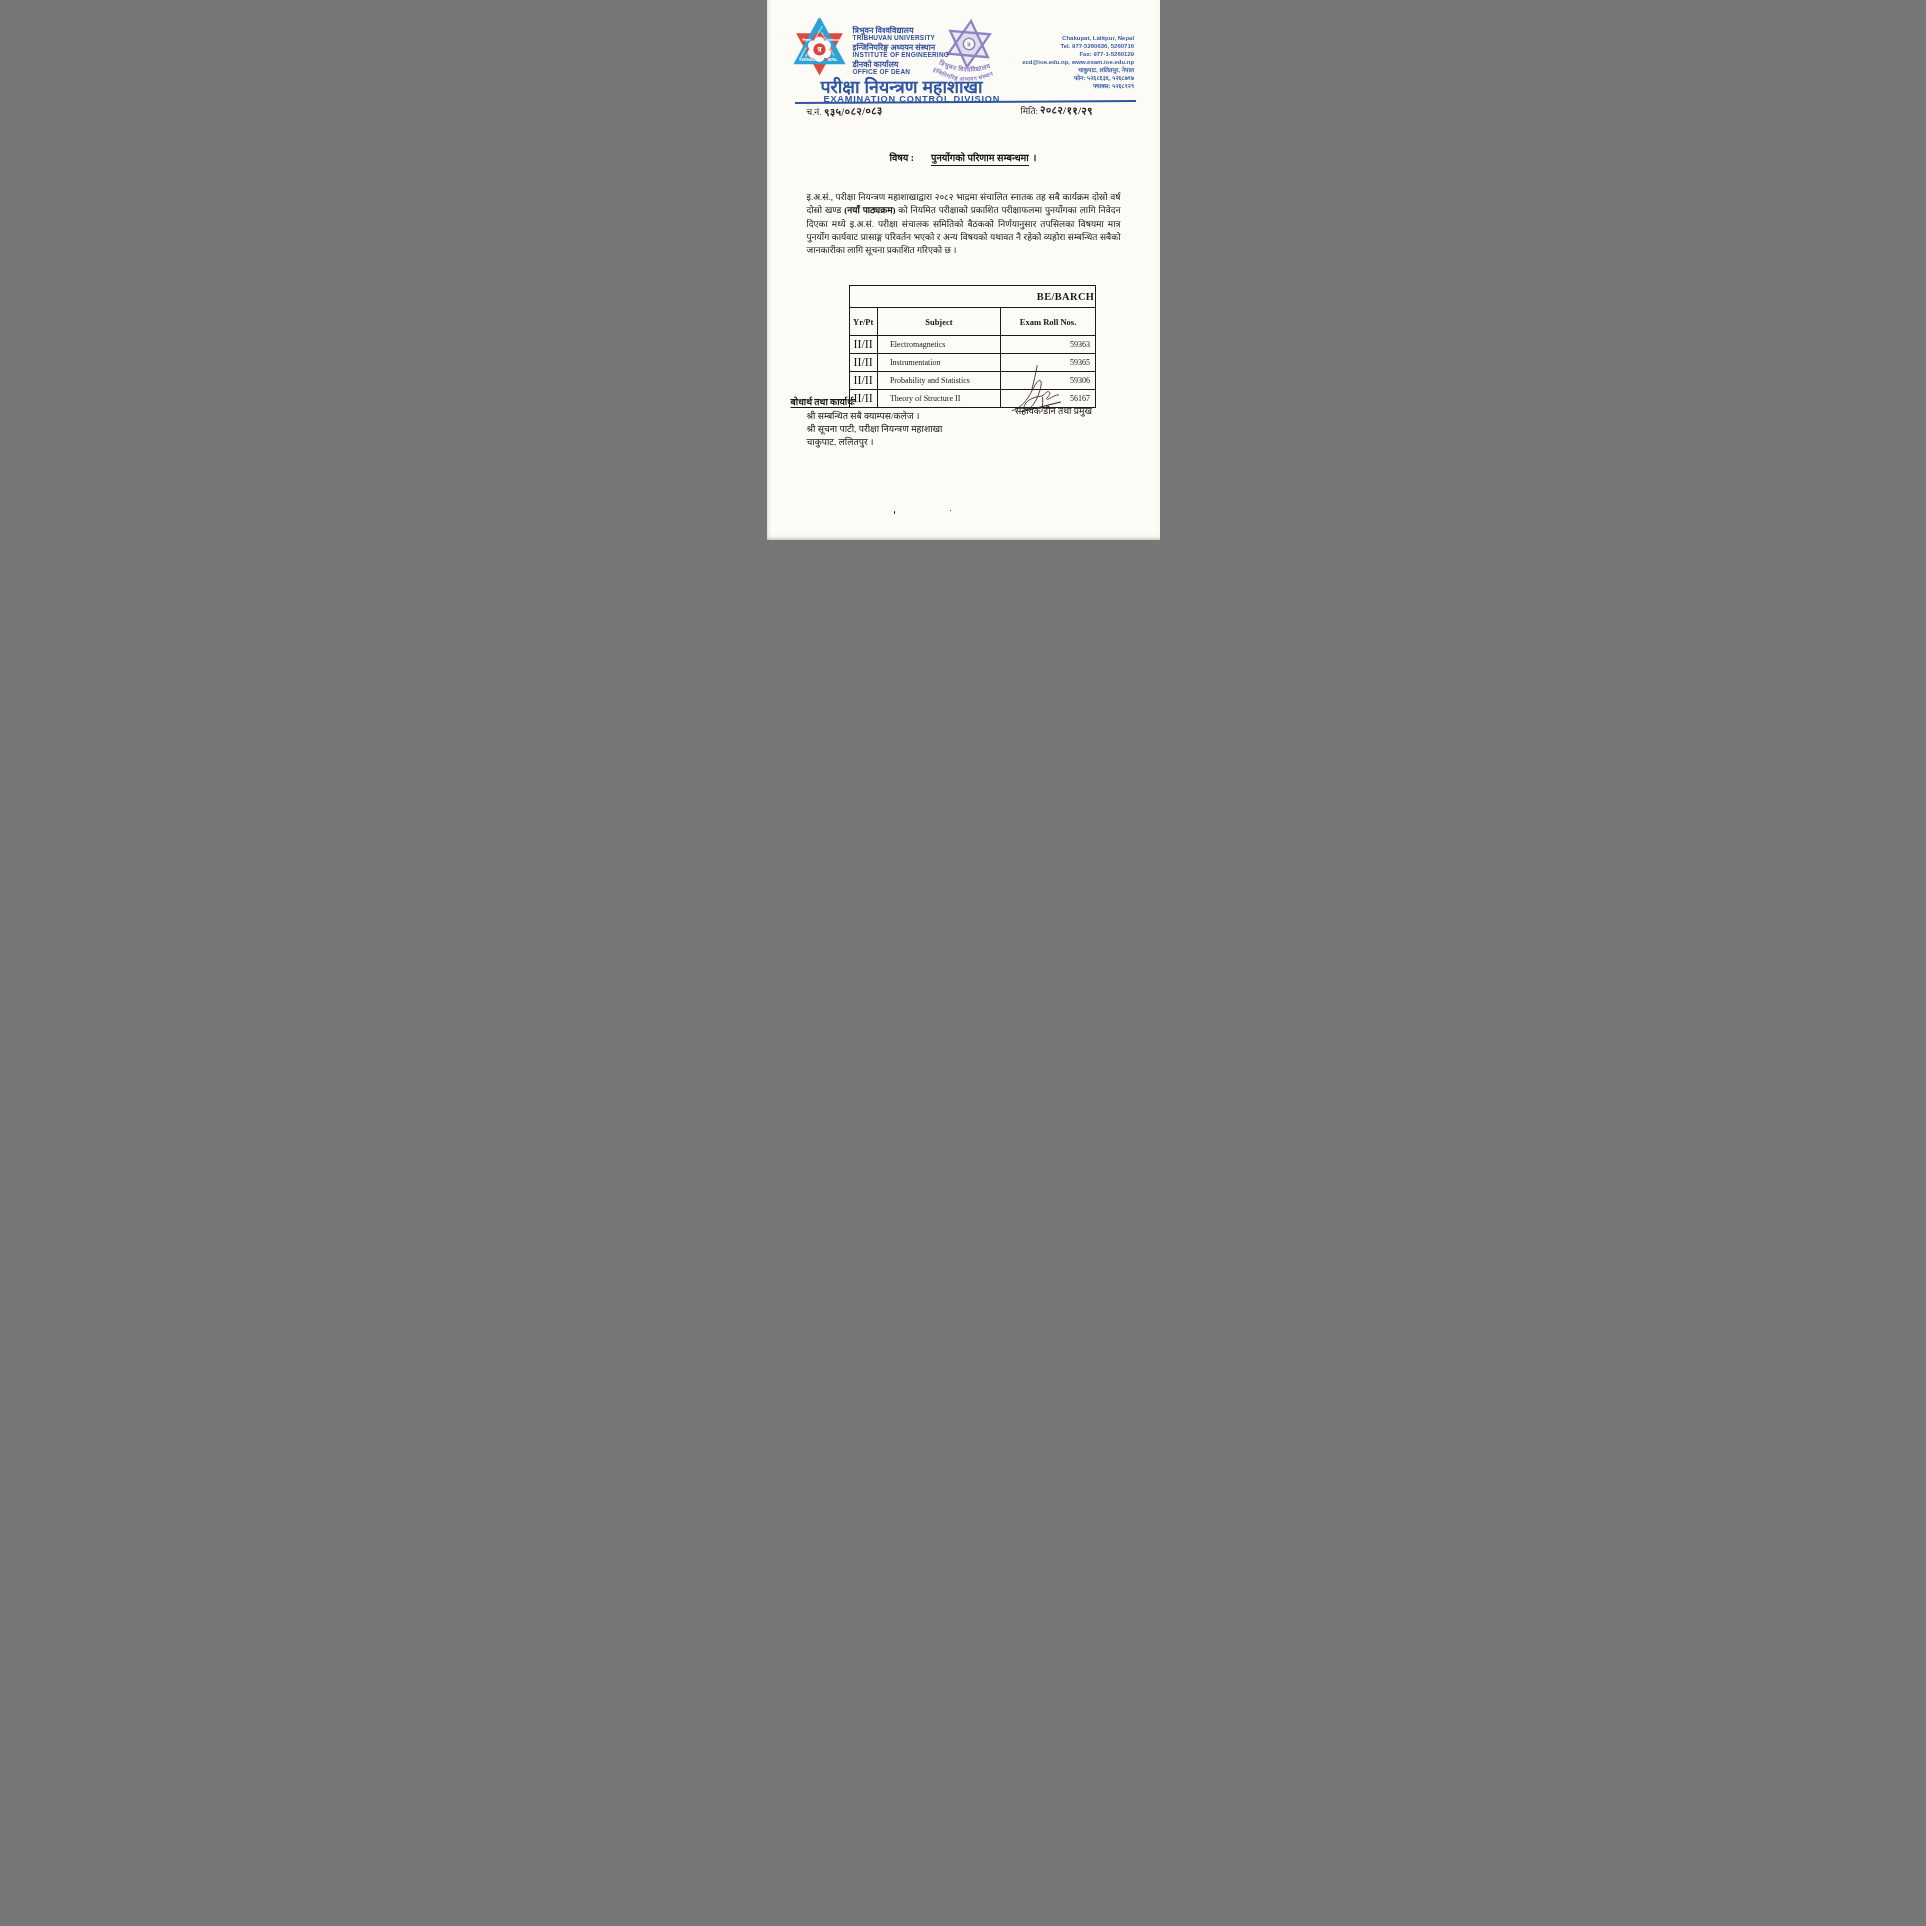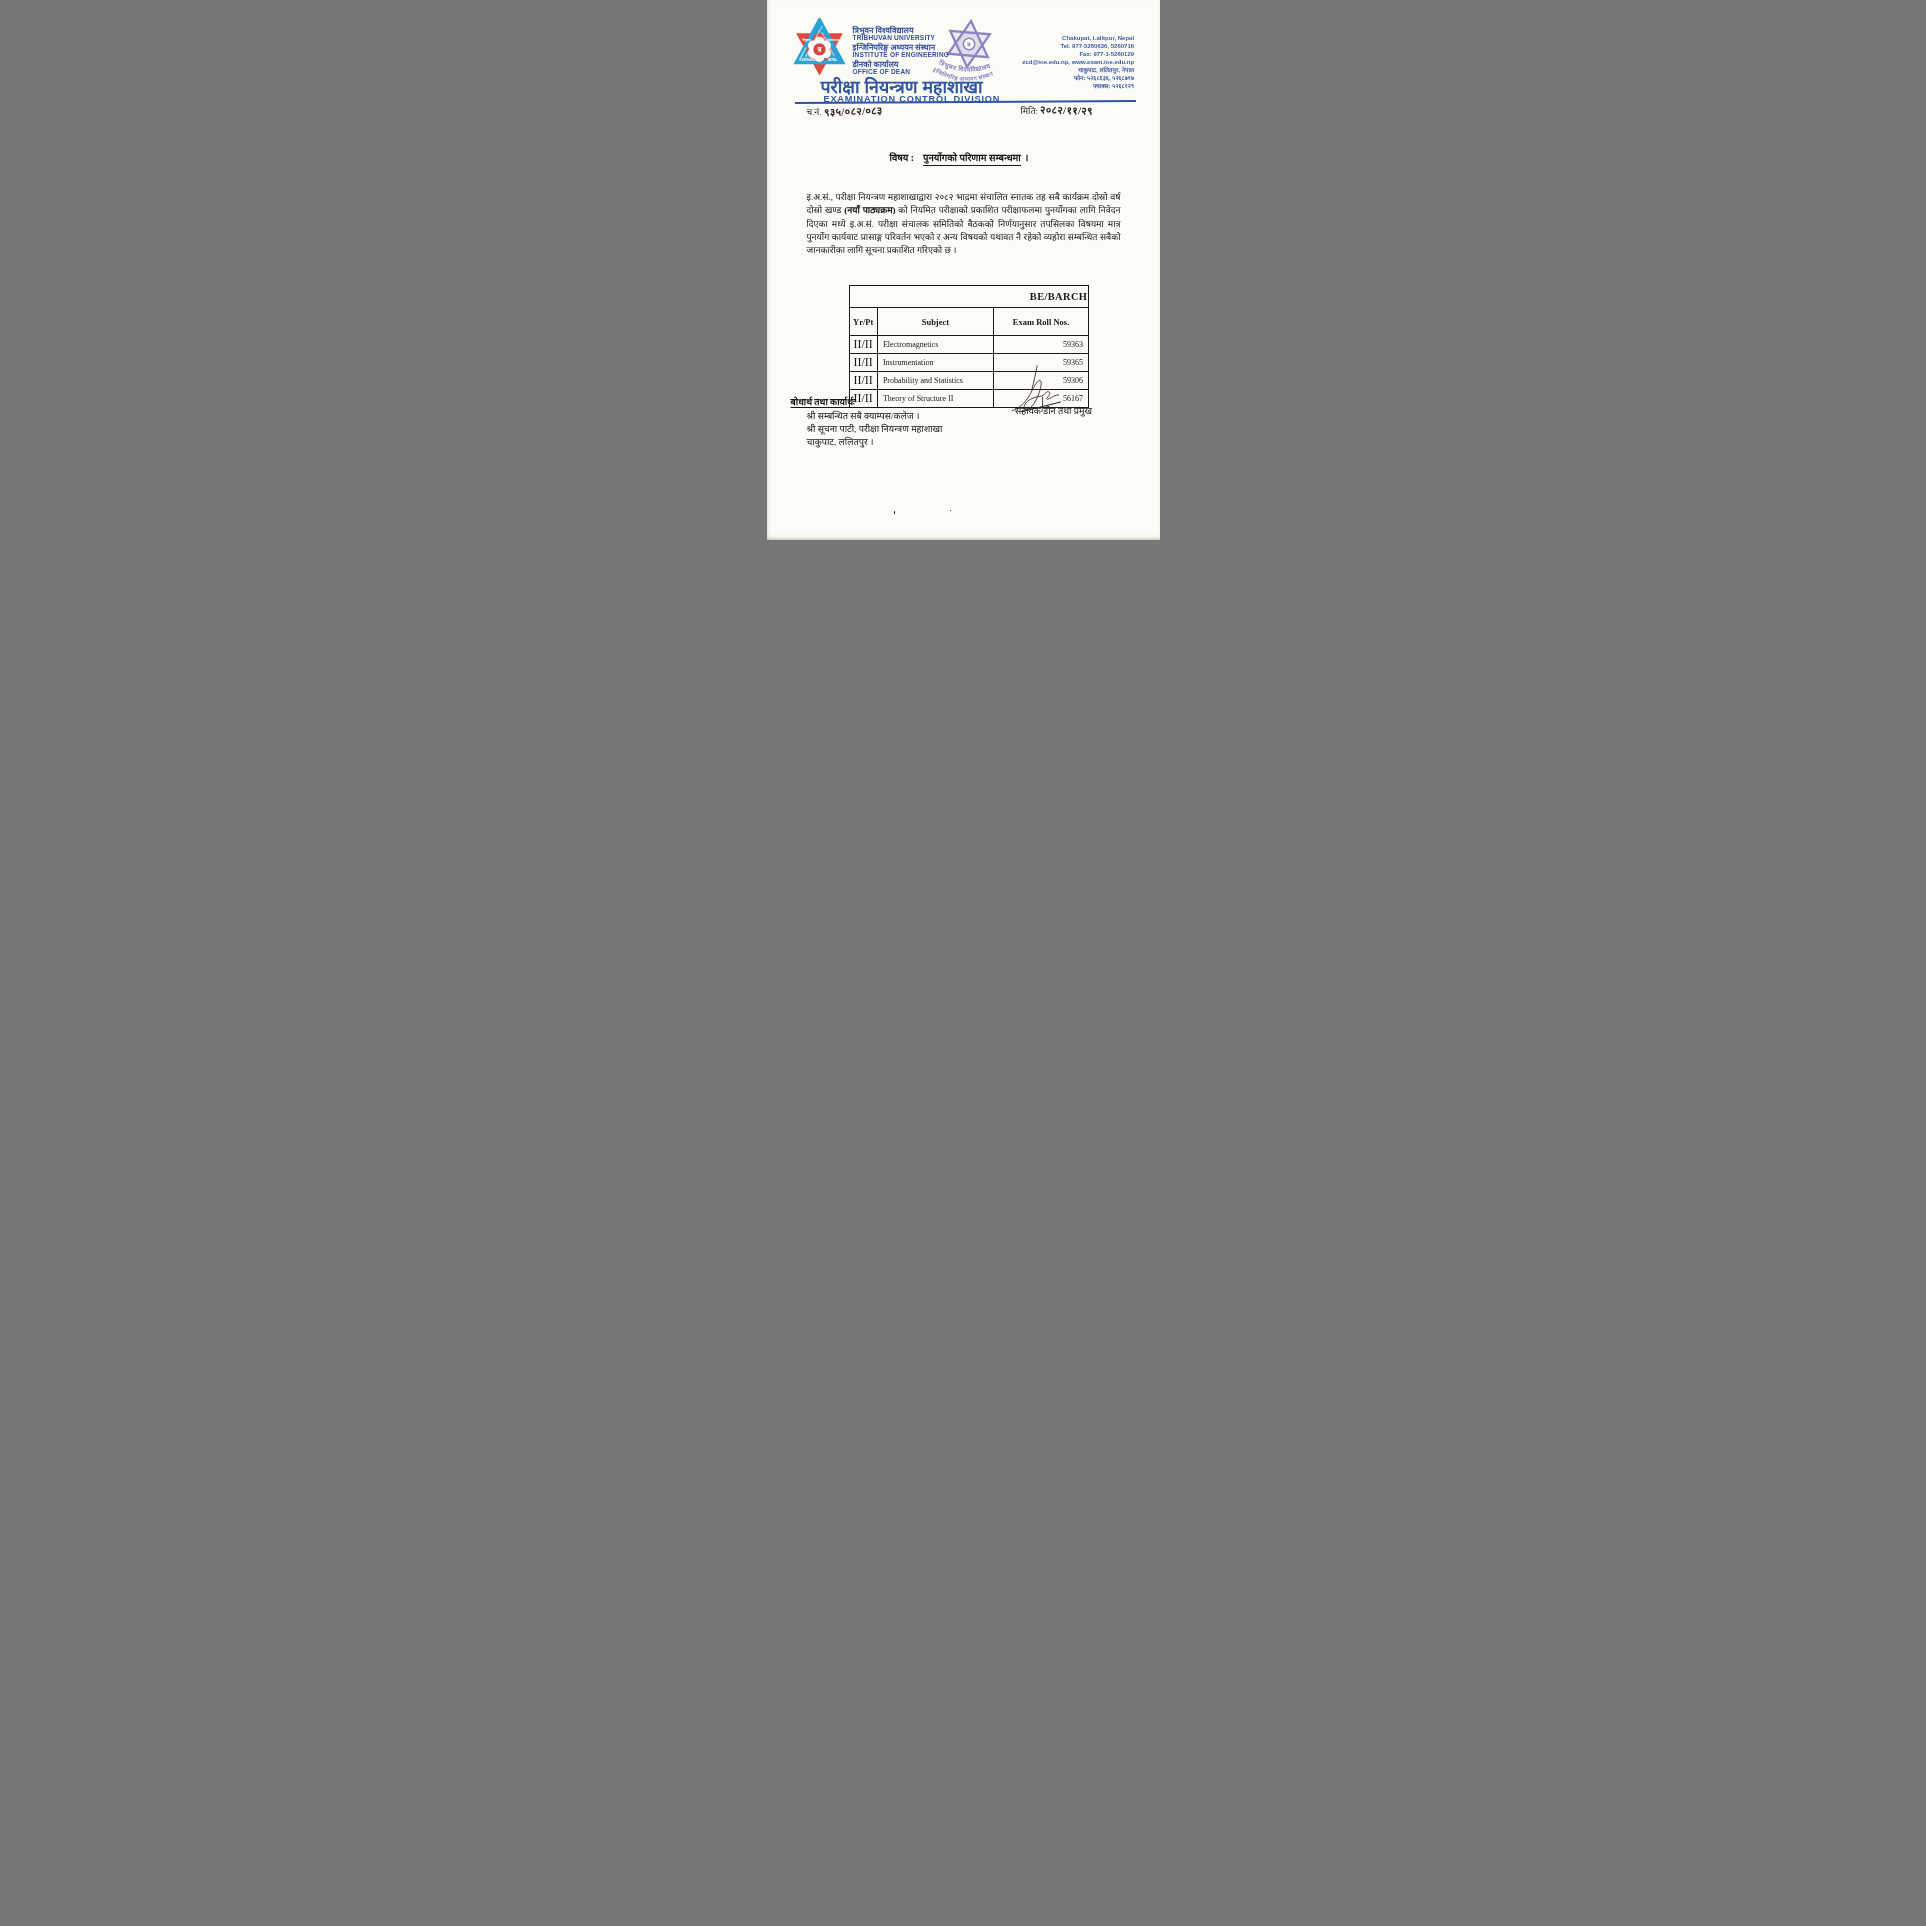--- a/index.html
+++ b/index.html
@@ -20,31 +20,31 @@
   .contact{position:absolute;right:25.4px;top:34px;text-align:right;font-family:"Liberation Sans","DejaVu Sans",sans-serif;font-size:6px;line-height:8px;color:#3a5cab;font-weight:600;}
   
   .ref{position:absolute;left:40px;top:104px;font-size:8.9px;}
   .date{position:absolute;left:254px;top:103px;font-size:8.9px;}
   .hand{display:inline-block;font-size:10.4px;font-weight:600;color:#262028;transform:rotate(-2deg);letter-spacing:0.4px;}
   .hand2{display:inline-block;font-size:10.4px;font-weight:600;color:#1d1d1f;transform:rotate(1.5deg);letter-spacing:0.4px;}
   
   .subject{position:absolute;left:123px;top:151px;font-size:9.6px;font-weight:700;white-space:nowrap;}
   .subject .u{border-bottom:1.2px solid #1c1c1c;padding-bottom:2px;}
   .subject .d{margin-left:3.9px;}
-  .subject .l{margin-right:9px;}
+  .subject .l{margin-right:17px;}
   
   .body-para{position:absolute;left:40px;top:191px;width:314px;font-size:9px;line-height:13.3px;text-align:justify;color:#141414;margin:0;}
   .body-para b{font-weight:700;}
   
   table.result{position:absolute;left:82px;top:285px;border-collapse:collapse;table-layout:fixed;background:transparent;}
   table.result td,table.result th{border:0.8px solid #1a1a1a;font-family:"Liberation Serif",serif;overflow:hidden;}
   .t-title{height:19px;text-align:right;font-weight:700;font-size:10.4px;letter-spacing:0.4px;}
   th.h{height:25px;font-size:8.5px;font-weight:700;text-align:center;}
   td.yr{width:25.4px;height:10.4px;text-align:center;font-size:12px;}
-  td.sub{width:109px;text-align:left;padding-left:5px;font-size:8px;}
+  td.sub{width:109px;text-align:left;padding-left:12px;font-size:8px;}
   td.roll{width:88px;text-align:right;padding-right:5.4px;font-size:8px;}
   
   .sig{position:absolute;left:236px;top:365px;}
   .sig-title{position:absolute;left:236px;top:404px;width:102px;text-align:center;font-size:9.2px;white-space:nowrap;}
   
   .cc-head{position:absolute;left:24px;top:395px;font-size:9.2px;font-weight:700;text-decoration:underline;text-underline-offset:1.9px;text-decoration-thickness:1px;}
   .cc-item{position:absolute;left:40px;font-size:9.2px;white-space:nowrap;}
   
   .stamp{position:absolute;left:155px;top:17px;opacity:.78;mix-blend-mode:multiply;transform:rotate(5deg);}
   .speck{position:absolute;background:#111;border-radius:50%;}

